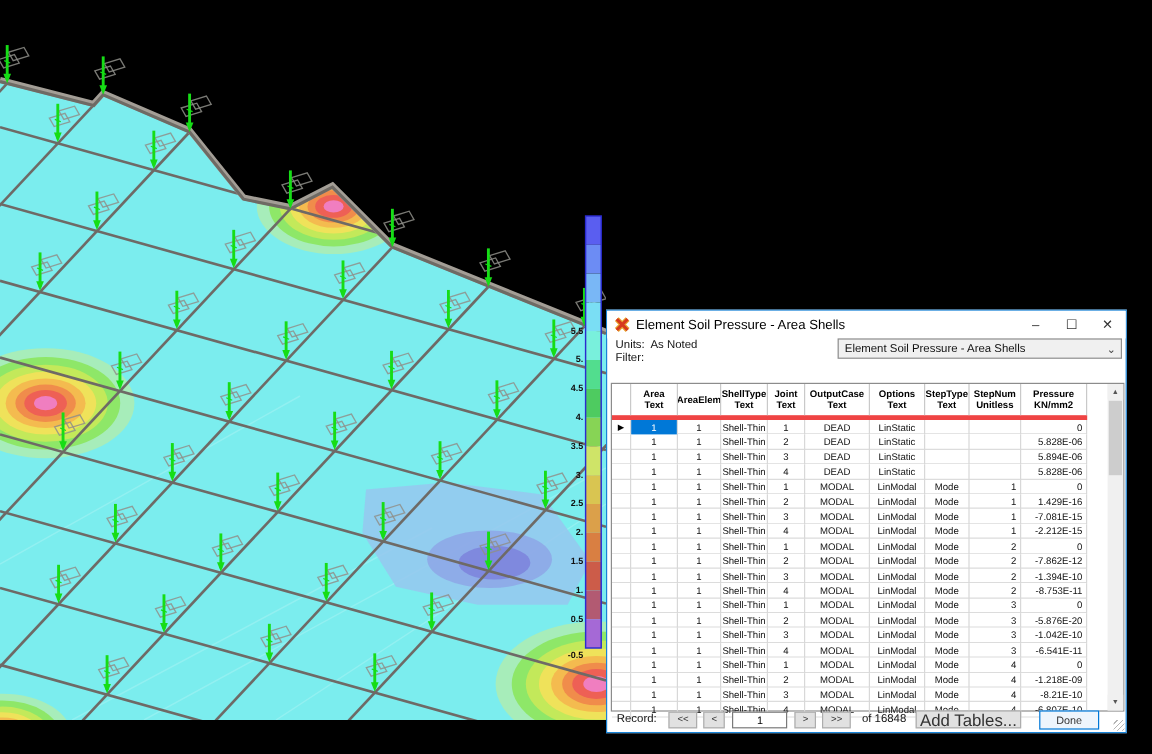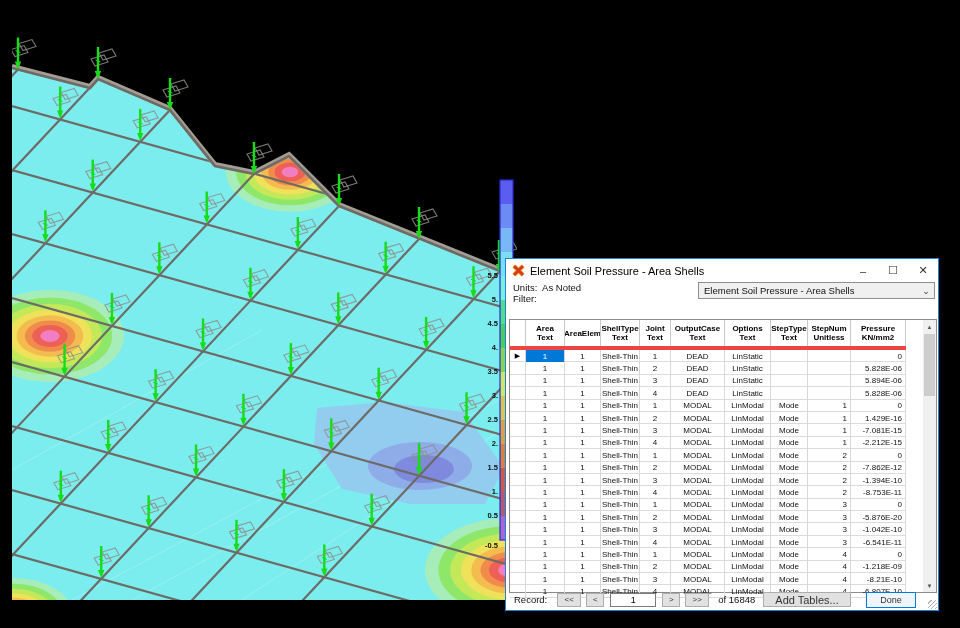--- a/index.html
+++ b/index.html
@@ -1,17 +1,17 @@
 <!DOCTYPE html>
 <html><head>
 <meta charset="utf-8">
 <style>
   html,body{margin:0;padding:0;width:960px;height:628px;background:#000;overflow:hidden;
     font-family:"Liberation Sans",sans-serif;}
-  #model{position:absolute;left:12px;top:0;width:505px;height:600px;}
+  #model{position:absolute;left:0;top:0;width:505px;height:600px;}
   
   #dlg{position:absolute;left:505px;top:258px;width:434px;height:353px;background:#fff;
     border:1px solid #1883d7;box-sizing:border-box;}
   #titlebar{height:23px;display:flex;align-items:center;padding-left:6px;background:#fff;}
   #titlebar .ttl{font-size:11px;color:#000;margin-left:5px;flex:1;white-space:nowrap;}
   .winbtn{width:30px;height:23px;display:flex;align-items:center;justify-content:center;
     font-size:11px;color:#333;}
   #menubar{height:20px;display:flex;align-items:center;padding-left:4px;}
   #menubar span{font-size:11px;color:#111;padding:2px 8px;}
   #menubar span.disabled{color:#9d9d9d;}
@@ -41,21 +41,21 @@
   .sarrow{position:absolute;left:0;width:13px;height:13px;display:flex;align-items:center;
     justify-content:center;font-size:6px;color:#555;background:#f0f0f0;}
   #sthumb{position:absolute;left:1px;top:14px;width:11px;height:62px;background:#cdcdcd;}
   
   #recbar{position:absolute;left:0;bottom:2px;width:100%;height:17px;display:flex;
     align-items:center;font-size:9.5px;color:#111;}
   .rbtn{height:14px;background:#e1e1e1;border:1px solid #adadad;box-sizing:border-box;
     display:flex;align-items:center;justify-content:center;font-size:8px;color:#333;}
   #recval{width:46px;height:14px;border:1px solid #7a7a7a;box-sizing:border-box;
     text-align:center;font-size:9px;padding:0;background:#fff;font-family:"Liberation Sans",sans-serif;}
-  #addtbl{width:88px;height:15px;font-size:11px;}
+  #addtbl{width:88px;height:15px;font-size:14px;}
   #donebtn{width:50px;height:16px;font-size:9px;border:1.5px solid #0078d7;background:#eef5fc;}
   #grip{position:absolute;right:1px;bottom:1px;width:9px;height:9px;
     background:repeating-linear-gradient(135deg,transparent 0 2px,#b5b5b5 2px 3px);}
 </style>
 </head>
 <body>
 
 <div id="model"><svg width="505" height="600" viewBox="0 0 505 600">
       <defs>
         <clipPath id="cp">

